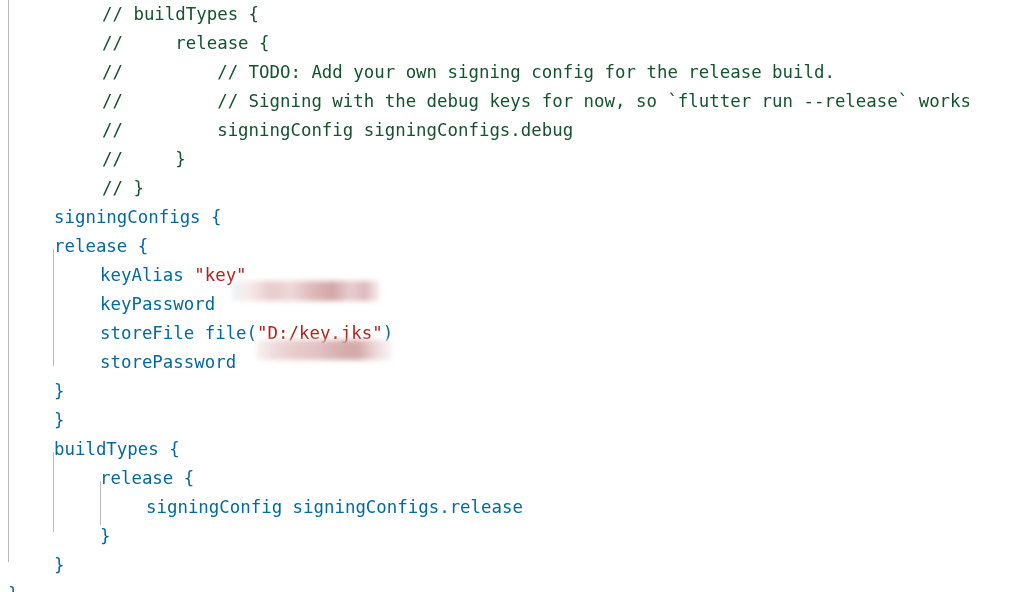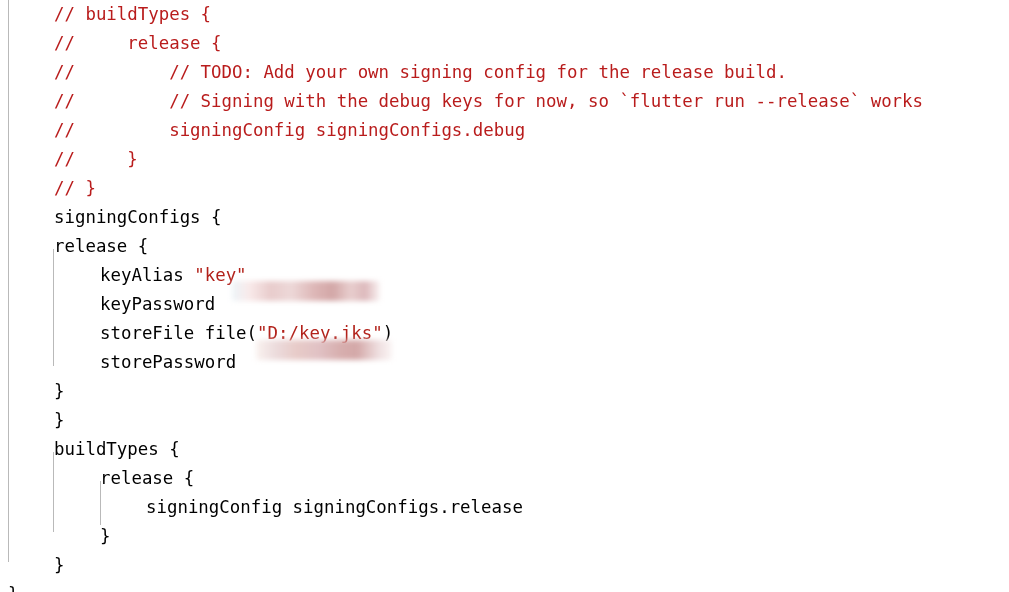--- a/index.html
+++ b/index.html
@@ -31,23 +31,23 @@
     white-space: pre;
   }
   .line {
     position: absolute;
     left: 0;
     height: 29px;
     line-height: 29px;
     white-space: pre;
     color: #1a1a1a;
   }
-  .tok-comment { color: #b91c1c; }
+  .tok-comment { color: #14532d; margin-left: 48px; }
   .tok-string  { color: #b2211a; }
-  .tok-plain   { color: #000000; }
+  .tok-plain   { color: #0369a1; }
   .indent-guide {
     position: absolute;
     width: 1px;
     background: #b9b9b9;
   }
   .redaction {
     position: absolute;
     border-radius: 2px;
     pointer-events: none;
   }

